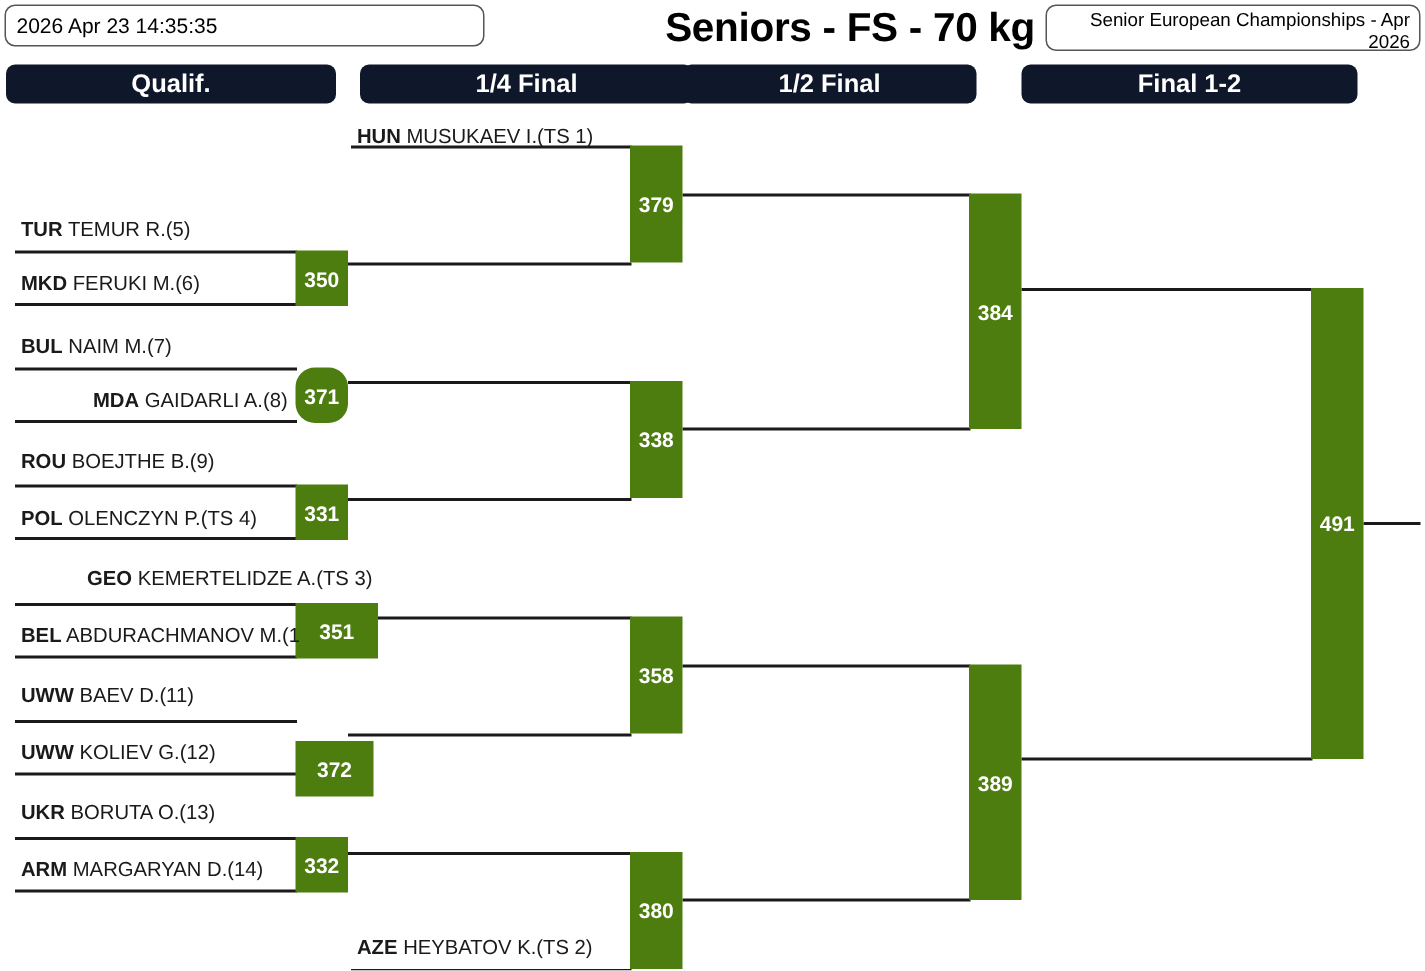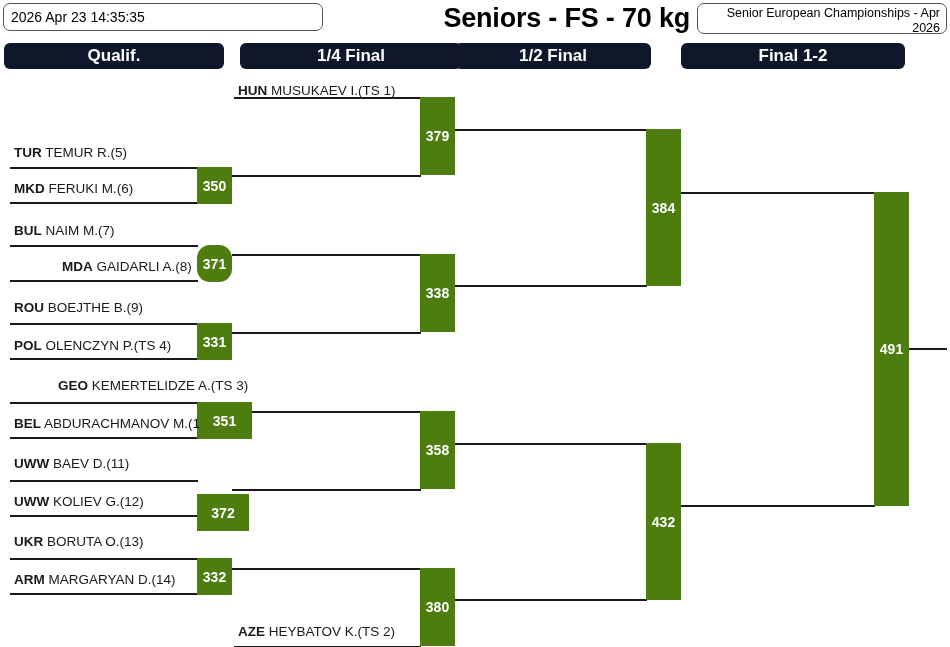--- a/index.html
+++ b/index.html
@@ -148,21 +148,21 @@
       <div class="score" style="left: 197px; top: 245px; width: 35px; height: 37px; border-radius: 13px;">371</div>
       <div class="score" style="left: 197px; top: 323px; width: 35px; height: 37px;">331</div>
       <div class="score" style="left: 197px; top: 402px; width: 55px; height: 37px;">351</div>
       <div class="score" style="left: 197px; top: 480px; width: 52px; height: 37px; margin-top: 14px;">372</div>
       <div class="score" style="left: 197px; top: 558px; width: 35px; height: 37px;">332</div>
       <div class="score" style="left: 420px; top: 97px; width: 35px; height: 78px;">379</div>
       <div class="score" style="left: 420px; top: 254px; width: 35px; height: 78px;">338</div>
       <div class="score" style="left: 420px; top: 411px; width: 35px; height: 78px;">358</div>
       <div class="score" style="left: 420px; top: 568px; width: 35px; height: 78px;">380</div>
       <div class="score" style="left: 646px; top: 129px; width: 35px; height: 157px;">384</div>
-      <div class="score" style="left: 646px; top: 443px; width: 35px; height: 157px;">432</div>
+      <div class="score" style="left: 646px; top: 443px; width: 35px; height: 157px;">389</div>
       <div class="score" style="left: 874px; top: 192px; width: 35px; height: 314px;">491</div>
     </div>
 
   <div id="competitor-labels">
       <div class="competitor" style="left: 14px; top: 145px;"><span class="noc">TUR</span><span> TEMUR R.(5)</span></div>
       <div class="competitor" style="left: 14px; top: 181px;"><span class="noc">MKD</span><span> FERUKI M.(6)</span></div>
       <div class="competitor" style="left: 14px; top: 223px;"><span class="noc">BUL</span><span> NAIM M.(7)</span></div>
       <div class="competitor" style="left: 14px; top: 259px; padding-left: 48px;"><span class="noc">MDA</span><span> GAIDARLI A.(8)</span></div>
       <div class="competitor" style="left: 14px; top: 300px;"><span class="noc">ROU</span><span> BOEJTHE B.(9)</span></div>
       <div class="competitor" style="left: 14px; top: 338px;"><span class="noc">POL</span><span> OLENCZYN P.(TS 4)</span></div>

